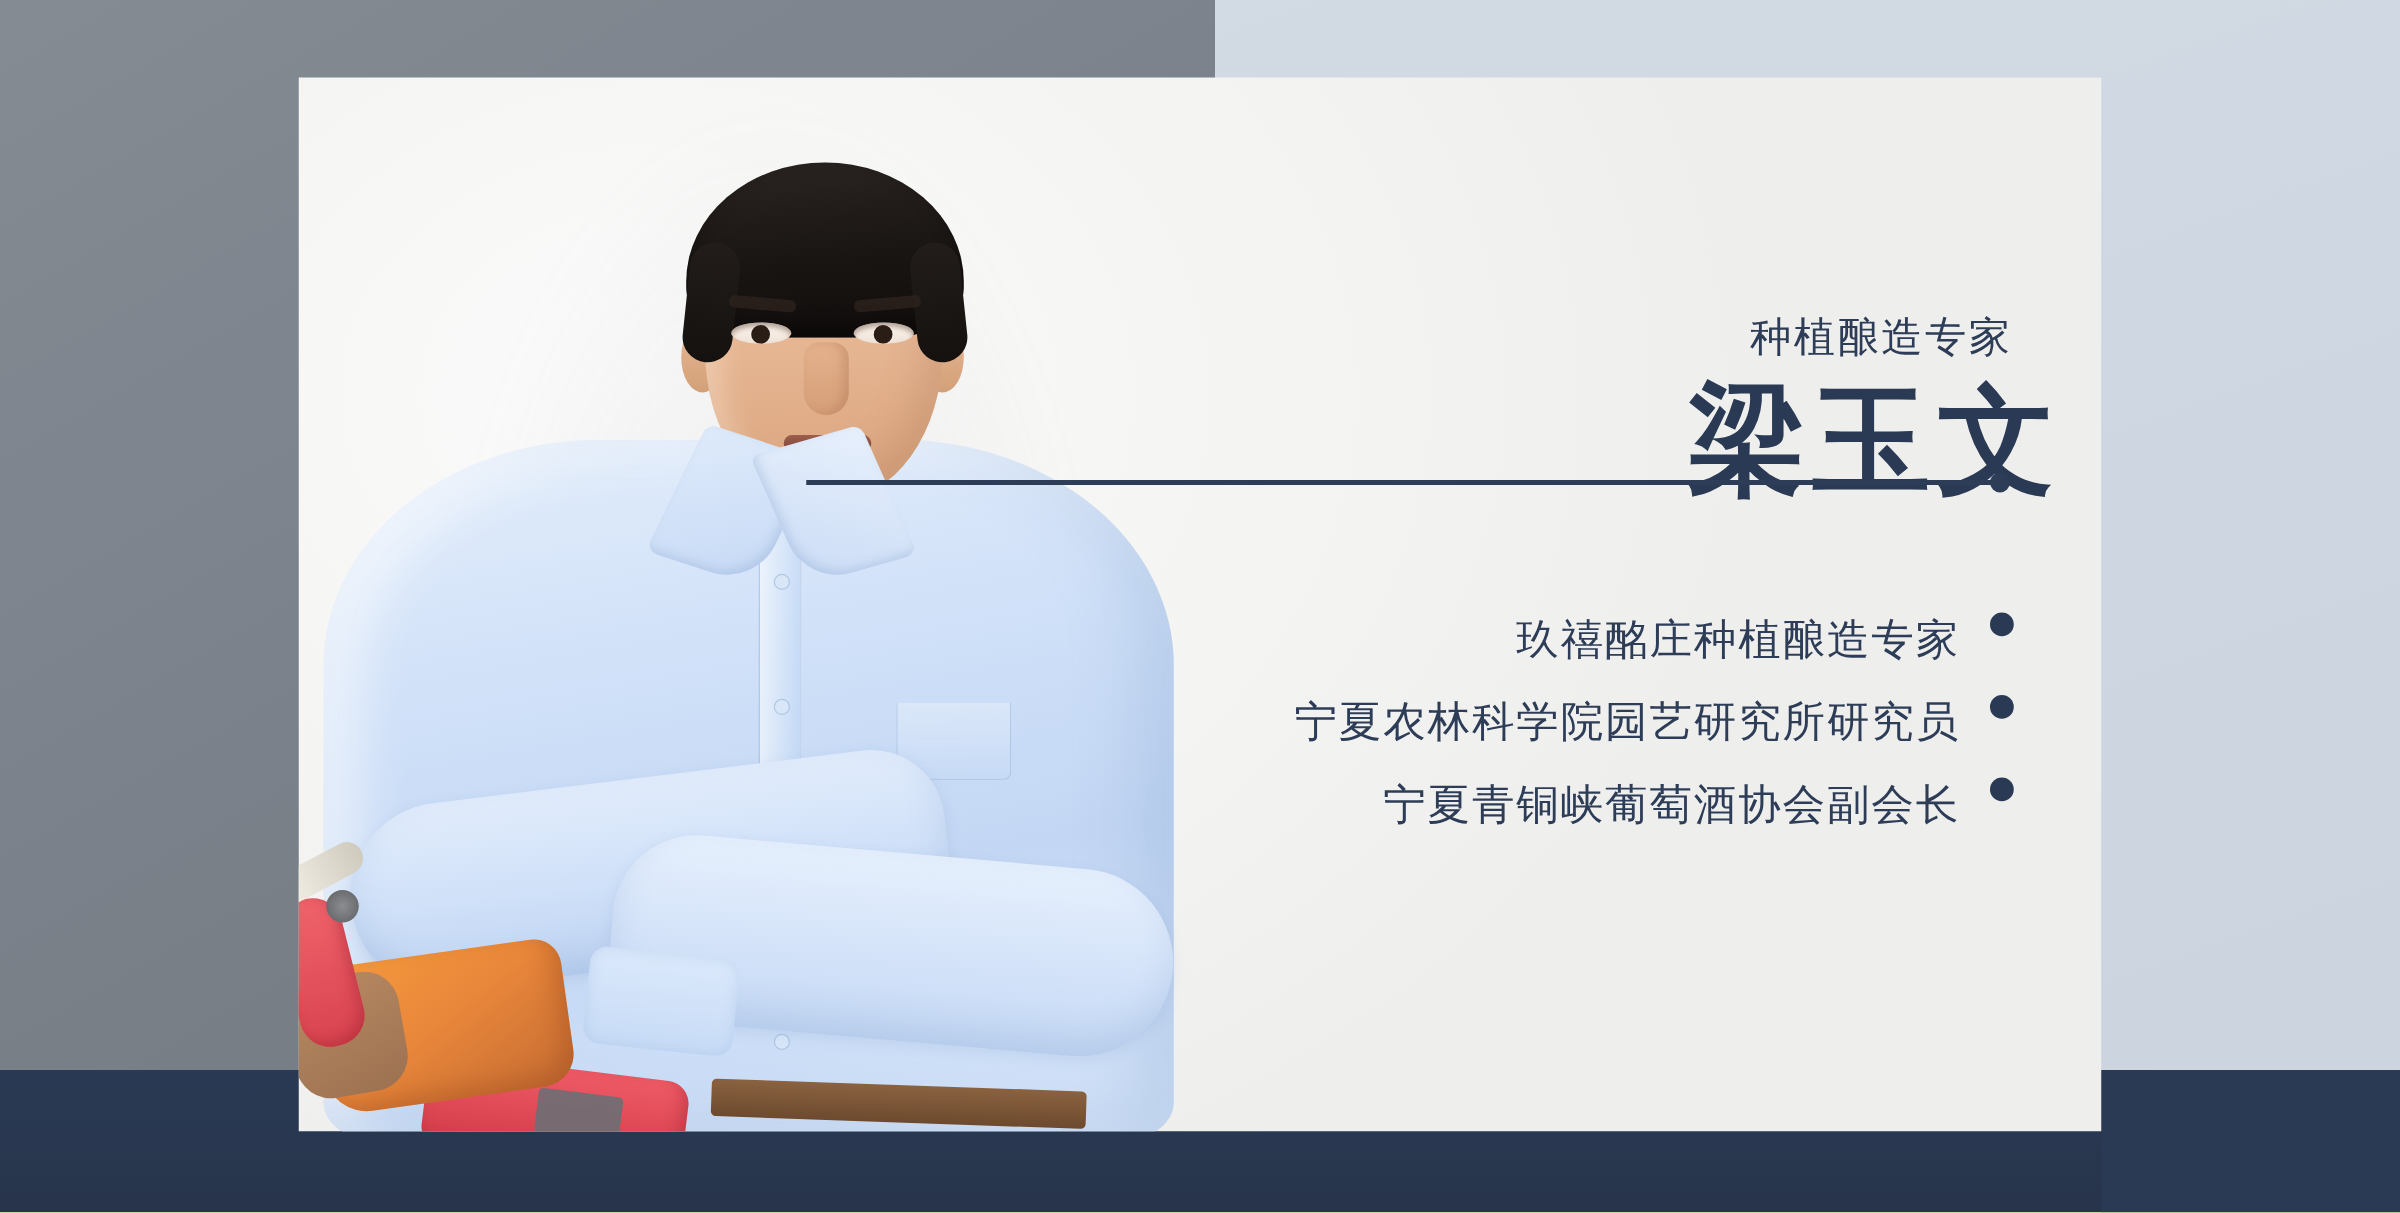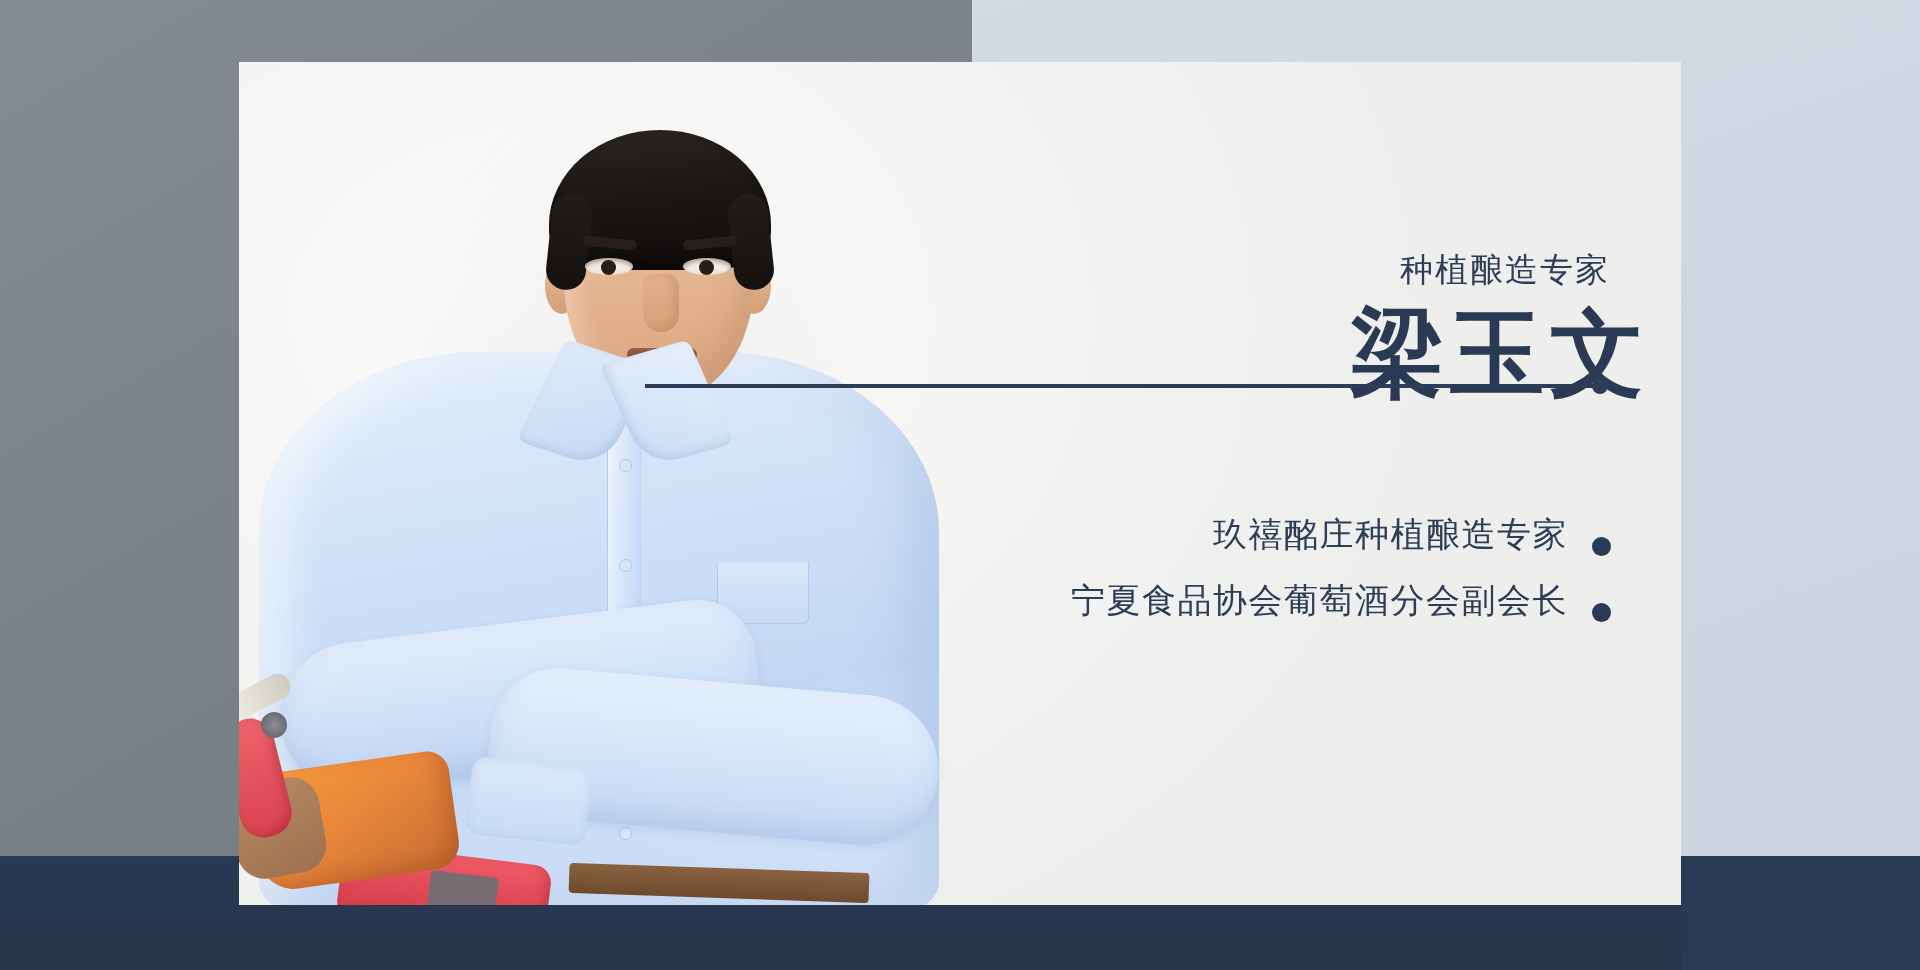--- a/index.html
+++ b/index.html
@@ -225,21 +225,21 @@
   .divider-dot{
     position:absolute; left:1353px; top:316px; width:16px; height:16px;
     border-radius:50%; background:#2e3d57;
   }
 
   .cred-list{
     position:absolute; left:0; top:428px; width:1372px;
     list-style:none;
   }
   .cred-item{
-    display:flex; align-items:flex-end; justify-content:flex-end;
+    display:flex; align-items:flex-start; justify-content:flex-end;
     height:66px;
     padding-left:13px;
   }
   .cred-text{
     font-size:34px; line-height:44px; letter-spacing:1.5px;
     color:#2e3d57; font-weight:400;
     font-family:"Liberation Sans","DejaVu Sans",sans-serif;
   }
   .cred-bullet{
     width:19px; height:19px; border-radius:50%;
@@ -309,19 +309,23 @@
 
     <div class="divider"></div>
     <div class="divider-dot"></div>
 
     <ul class="cred-list">
       <li class="cred-item">
         <span class="cred-text">玖禧酩庄种植酿造专家</span>
         <span class="cred-bullet"></span>
       </li>
       <li class="cred-item">
-        <span class="cred-text">宁夏食品协会葡萄酒分会副会长</span>
+        <span class="cred-text">宁夏农林科学院园艺研究所研究员</span>
+        <span class="cred-bullet"></span>
+      </li>
+      <li class="cred-item">
+        <span class="cred-text">宁夏青铜峡葡萄酒协会副会长</span>
         <span class="cred-bullet"></span>
       </li>
     </ul>
 
   </div>
 </div>
 
 </body></html>

